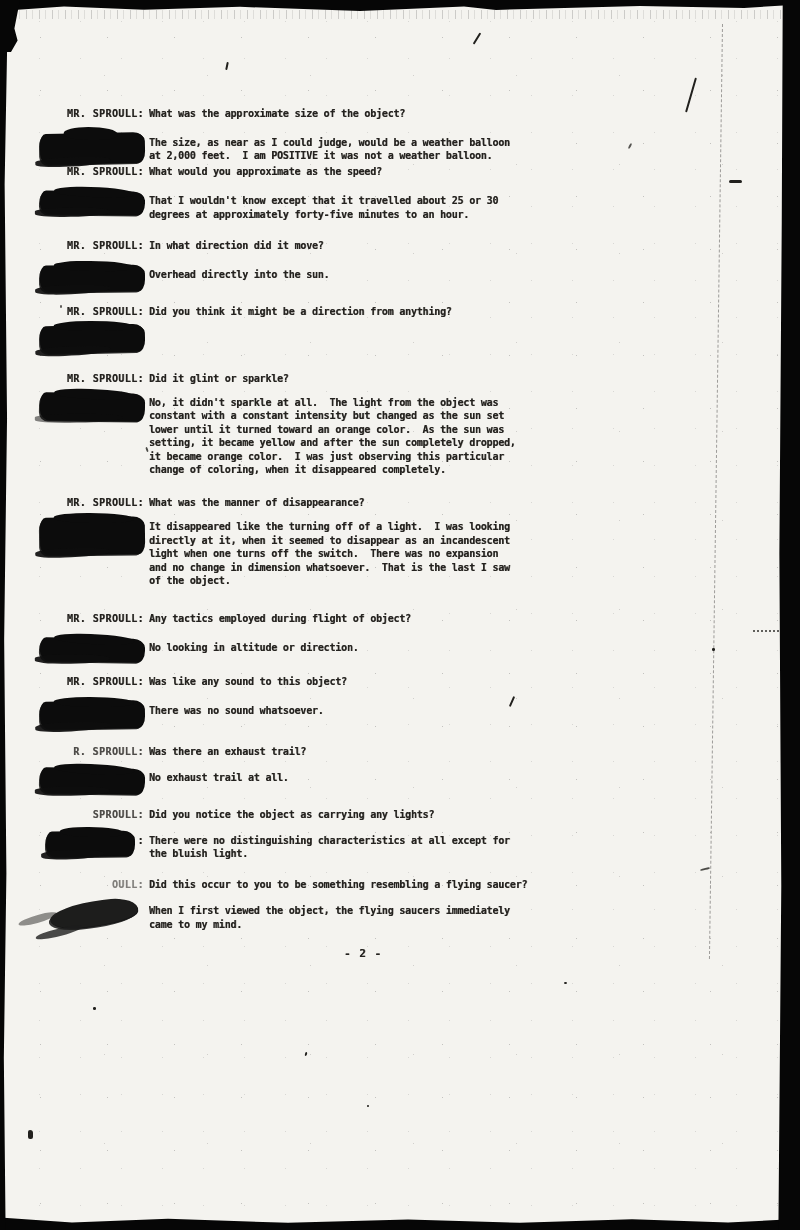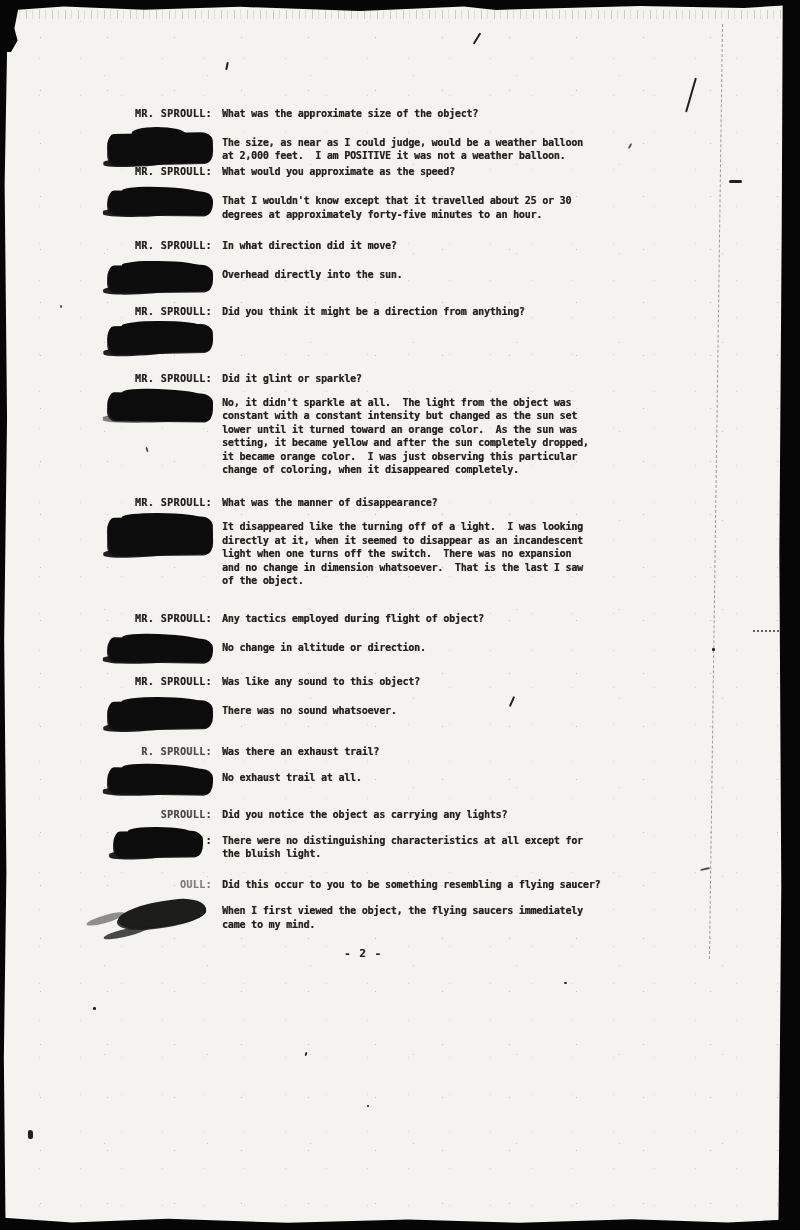--- a/index.html
+++ b/index.html
@@ -42,27 +42,27 @@
     background:repeating-linear-gradient(90deg,#21201d 0 2px,transparent 2px 4px);border-radius:0;}
   .speck.s9{left:93px;top:1007px;width:3px;height:3px;}
   .speck.s10{left:305px;top:1052px;width:2px;height:4px;transform:rotate(18deg);}
   .speck.s11{left:564px;top:982px;width:3px;height:2px;}
   .speck.s12{left:146px;top:447px;width:2px;height:5px;transform:rotate(-20deg);opacity:.8;}
   .speck.s13{left:629px;top:143px;width:2px;height:6px;transform:rotate(28deg);opacity:.75;}
   .speck.s14{left:367px;top:1105px;width:2px;height:2px;}
   .speck.s15{left:60px;top:305px;width:2px;height:3px;opacity:.7;}
   .speck.s16{left:700px;top:868px;width:10px;height:2px;transform:rotate(-14deg);opacity:.8;}
   
-  .transcript{position:relative;z-index:2;padding:107px 60px 0 108px;
+  .transcript{position:relative;z-index:2;padding:107px 60px 0 40px;
     color:#24221f;font-size:10px;font-weight:700;line-height:13.5px;letter-spacing:-.2px;
     text-shadow:.4px .3px .2px rgba(36,32,28,.55);}
   .entry{display:flex;align-items:flex-start;}
   .entry .label{flex:none;width:104px;text-align:right;letter-spacing:.4px;
     display:flex;justify-content:flex-end;align-items:flex-start;white-space:nowrap;}
-  .entry .text{margin-left:10px;white-space:pre-wrap;max-width:480px;}
+  .entry .text{margin-left:5px;white-space:pre-wrap;max-width:480px;}
   .label.semi{opacity:.8;}
   .label.faded{opacity:.55;}
   
   .redaction{position:relative;background:#0c0c0c;margin-top:-3px;
     border-radius:6px 11px 7px 9px / 11px 8px 12px 9px;
     box-shadow:1px 1px 0 #0c0c0c, -1px 2px 0 rgba(12,12,12,.85);}
   .redaction::before{content:"";position:absolute;top:-4px;left:14px;right:10px;height:10px;
     background:#0c0c0c;border-radius:50% 60% 40% 50%;transform:rotate(1.2deg);}
   .redaction::after{content:"";position:absolute;bottom:-3px;left:-5px;width:72%;height:9px;
     background:rgba(14,14,14,.92);border-radius:40% 55% 60% 45%;transform:rotate(-1.6deg);}
@@ -201,21 +201,21 @@
 
     <div class="entry" style="margin-bottom:16px">
       <div class="label">MR. SPROULL:</div>
       <div class="text">Any tactics employed during flight of object?</div>
     </div>
 
     <div class="entry" style="margin-bottom:14px">
       <div class="label">
           <div class="redaction r-a7"></div>
         </div>
-      <div class="text">No change in altitude or direction.</div>
+      <div class="text">No looking in altitude or direction.</div>
     </div>
 
     <div class="entry" style="margin-bottom:15px">
       <div class="label">MR. SPROULL:</div>
       <div class="text">Was like any sound to this object?</div>
     </div>
 
     <div class="entry" style="margin-bottom:17px">
       <div class="label">
           <div class="redaction r-a8"></div>

